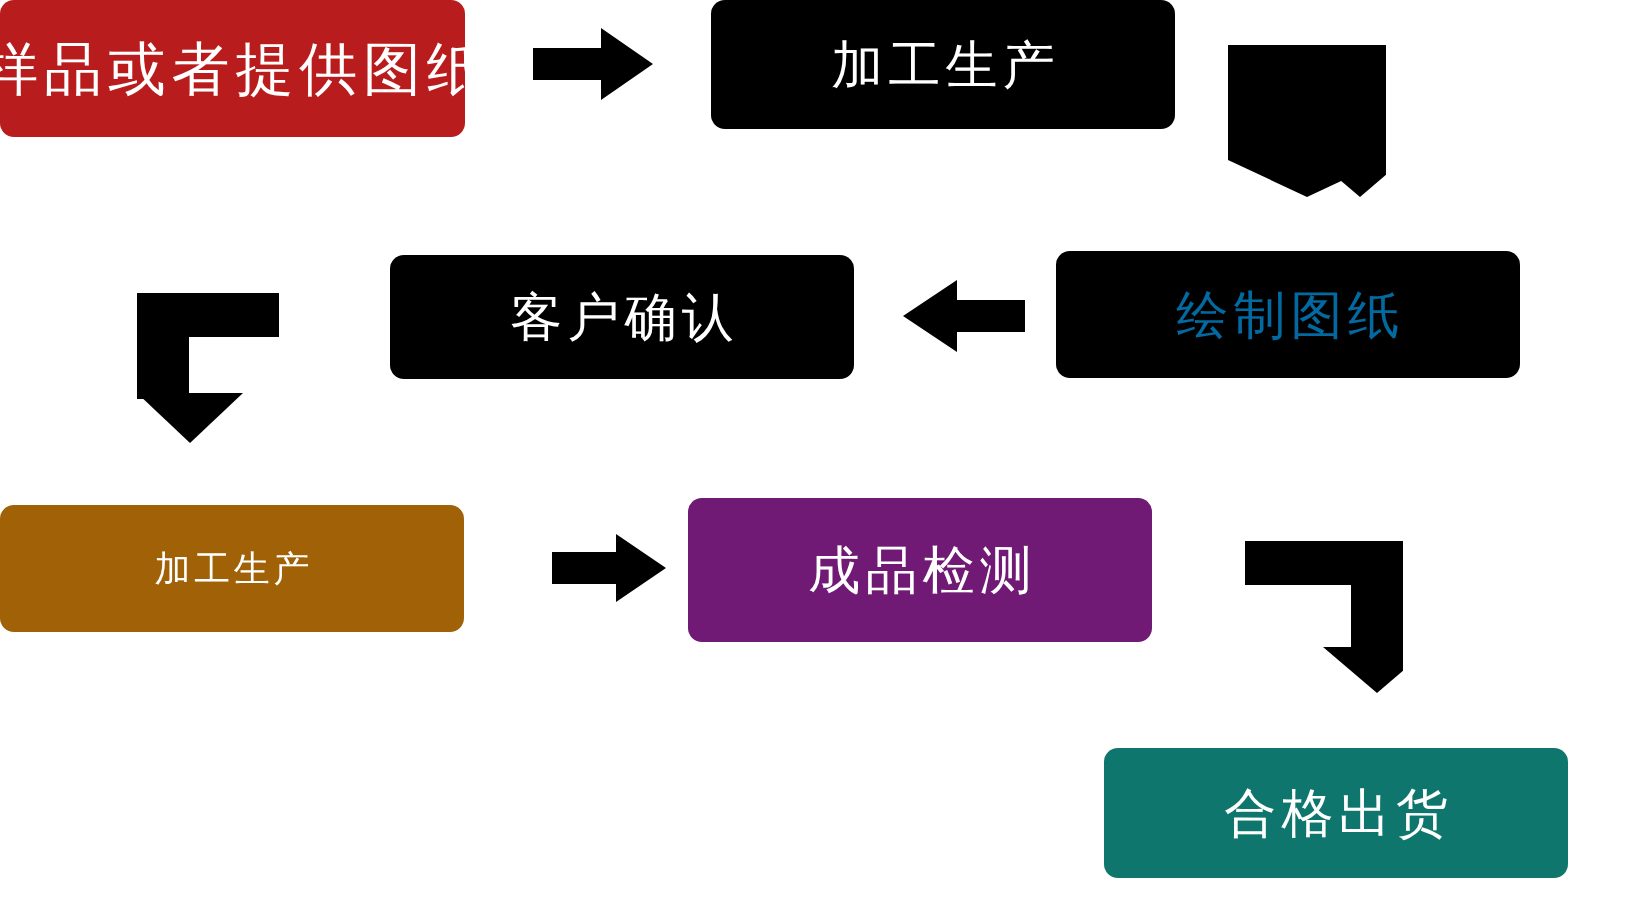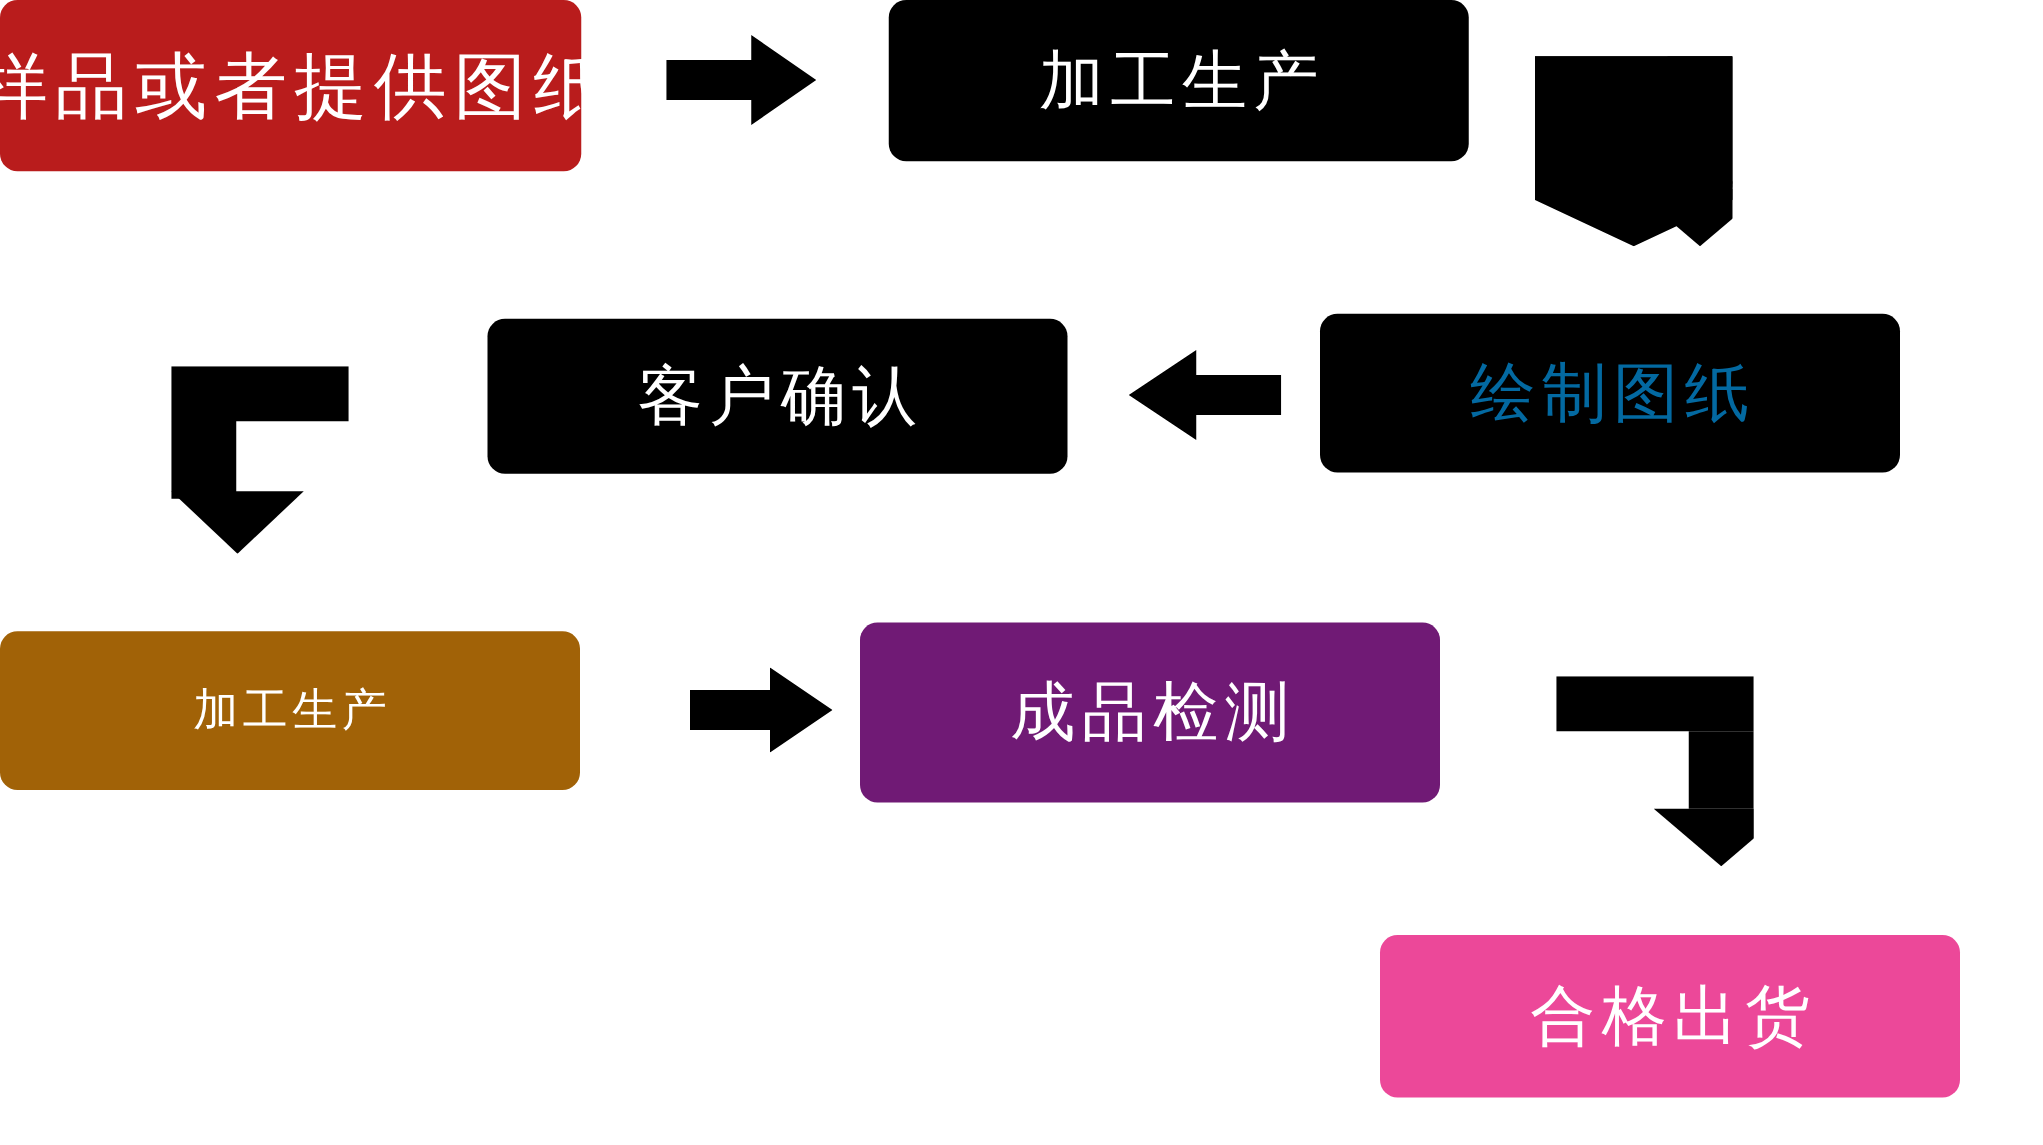--- a/index.html
+++ b/index.html
@@ -72,21 +72,21 @@
   </div>
 
   <div class="node" id="n4" style="left: 0px; top: 505px; width: 464px; height: 127px; font-size: 36px; background: #a16207; color: rgb(255, 255, 255);">
     <span class="node-label">加工生产</span>
   </div>
 
   <div class="node" id="n5" style="left: 688px; top: 498px; width: 464px; height: 144px; font-size: 52px; background: #701a75; color: rgb(255, 255, 255);">
     <span class="node-label">成品检测</span>
   </div>
 
-  <div class="node" id="n6" style="left: 1104px; top: 748px; width: 464px; height: 130px; font-size: 52px; background: #ec4899; color: rgb(255, 255, 255);">
+  <div class="node" id="n6" style="left: 1104px; top: 748px; width: 464px; height: 130px; font-size: 52px; background: #0f766e; color: rgb(255, 255, 255);">
     <span class="node-label">合格出货</span>
   </div>
 
   <div class="arrow" id="a0" style="left: 533px; top: 28px; width: 120px; height: 72px;">
     <svg viewBox="0 0 120 72" preserveAspectRatio="none">
       <polygon class="arrow-shape" points="0,20 68,20 68,0 120,36 68,72 68,52 0,52" fill="#000000"></polygon>
     </svg>
   </div>
 
   <div class="arrow" id="a1" style="left: 1228px; top: 45px; width: 158px; height: 152px;">

